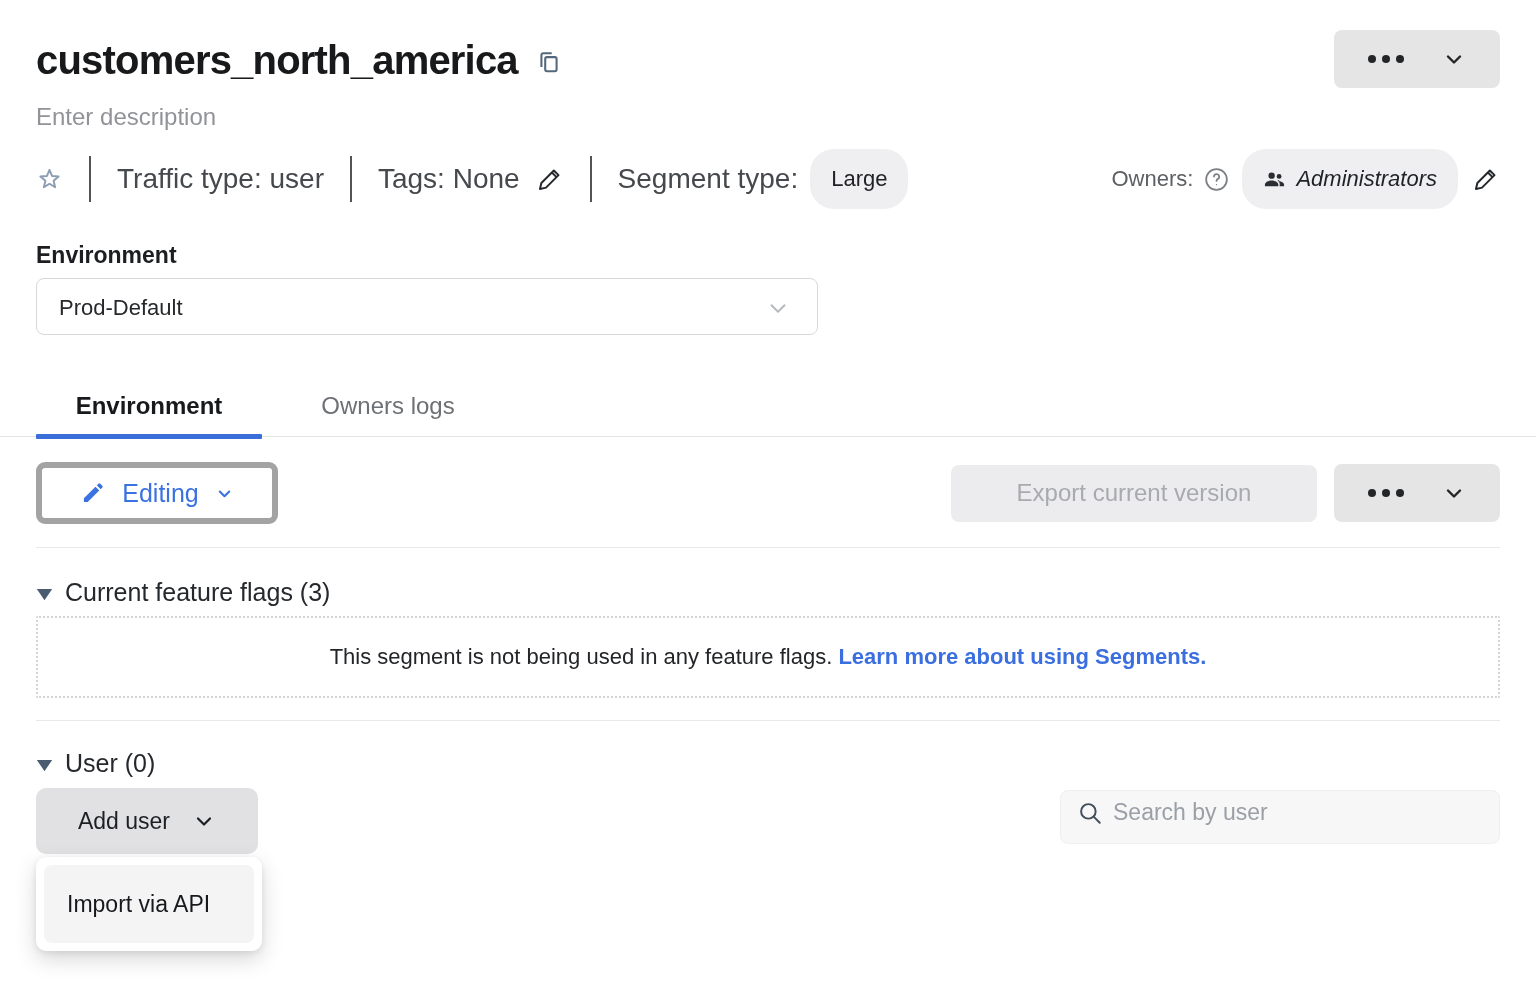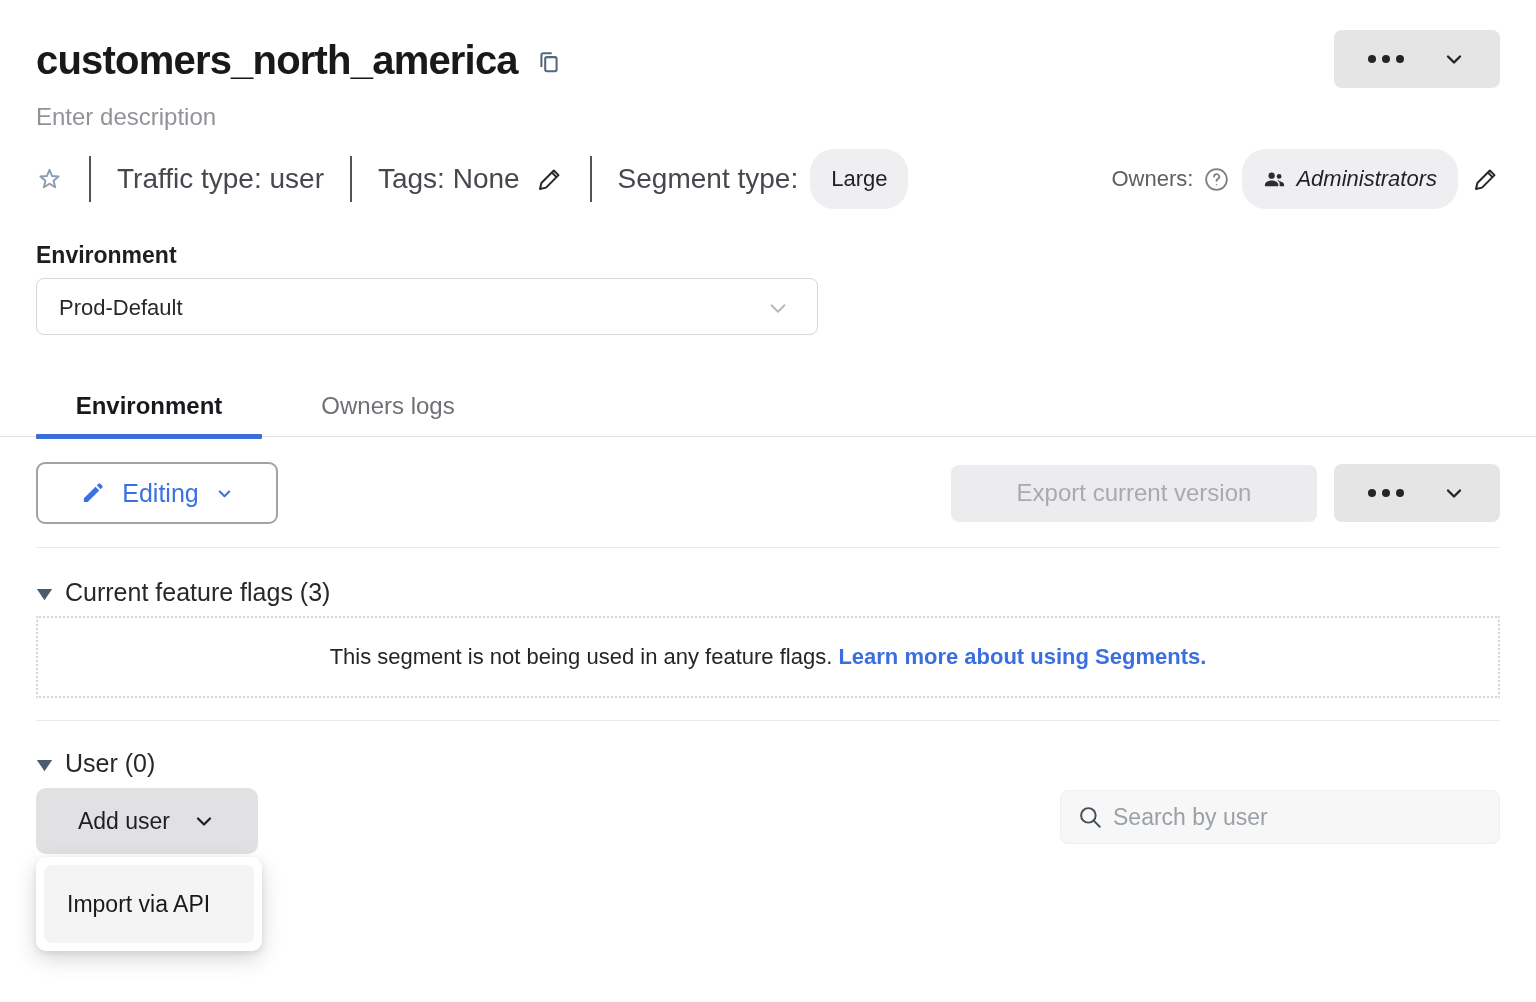--- a/index.html
+++ b/index.html
@@ -44,21 +44,21 @@
   .tabbar { margin-top:44px; position:relative; height:58px; }
   .tabs { display:flex; height:53px; }
   .tab { display:flex; align-items:center; justify-content:center; font-size:24px; cursor:pointer; }
   .tab.active { width:226px; font-weight:700; color:#17191c; }
   .tab.inactive { width:252px; font-weight:500; color:#6d7074; }
   .tab-baseline { position:absolute; left:-36px; right:-36px; bottom:0; height:1px; background:#e3e3e4; }
   .tab-underline { position:absolute; left:0; bottom:-2px; width:226px; height:5px; background:#3a6fd9; border-radius:1px; }
 
   
   .toolbar { margin-top:25px; display:flex; align-items:center; justify-content:space-between; }
-  .editing-btn { width:242px; height:62px; border:2px solid #a3a3a3; background:#fff; border-radius:9px;
+  .editing-btn { width:242px; height:62px; border:6px solid #a3a3a3; background:#fff; border-radius:9px;
     display:flex; align-items:center; justify-content:center; gap:16px; color:#3b72e2; cursor:pointer; }
   .editing-btn .lbl { font-size:25px; font-weight:500; }
   .toolbar-right { display:flex; align-items:center; gap:17px; }
   .export-btn { width:366px; height:57px; background:#ececee; border:none; border-radius:8px;
     font-size:24px; font-weight:500; color:#a8aaad; cursor:default;
     font-family:"Liberation Sans","DejaVu Sans",sans-serif; }
 
   .divider { margin-top:23px; height:1px; background:#e9e9ea; }
   .divider2 { margin-top:22px; height:1px; background:#e9e9ea; }
 
@@ -73,21 +73,21 @@
     display:flex; align-items:center; justify-content:center; }
   .empty-msg { font-size:22px; color:#232528; }
   .empty-msg a { color:#3b6fe0; font-weight:700; text-decoration:none; cursor:pointer; }
 
   
   .user-row { margin-top:10px; display:flex; align-items:flex-start; justify-content:space-between; position:relative; }
   .adduser-btn { width:222px; height:66px; background:#e1e1e3; border:none; border-radius:10px;
     display:flex; align-items:center; justify-content:center; gap:22px; cursor:pointer; }
   .adduser-btn .lbl { font-size:23px; color:#1d2023; }
   .search-box { width:440px; height:54px; background:#f7f7f8; border:1px solid #efeff0; border-radius:8px;
-    display:flex; align-items:center; padding:4px 16px; gap:10px; margin-top:2px; }
+    display:flex; align-items:flex-end; padding:17px 16px; gap:10px; margin-top:2px; }
   .search-box input { border:none; outline:none; background:transparent; font-size:23px; flex:1;
     font-family:"Liberation Sans","DejaVu Sans",sans-serif; color:#26282b; }
   .search-box input::placeholder { color:#9aa0a6; }
   .search-icon { color:#434e5c; display:flex; }
 
   .menu { position:absolute; left:0; top:69px; width:226px; background:#ffffff; border-radius:10px;
     box-shadow:0 8px 22px rgba(0,0,0,0.16), 0 2px 6px rgba(0,0,0,0.08); padding:8px; z-index:10; }
   .menu-item { height:78px; background:#f4f4f5; border-radius:8px; display:flex; align-items:center;
     padding-left:23px; font-size:23px; color:#17191c; cursor:pointer; }
 

